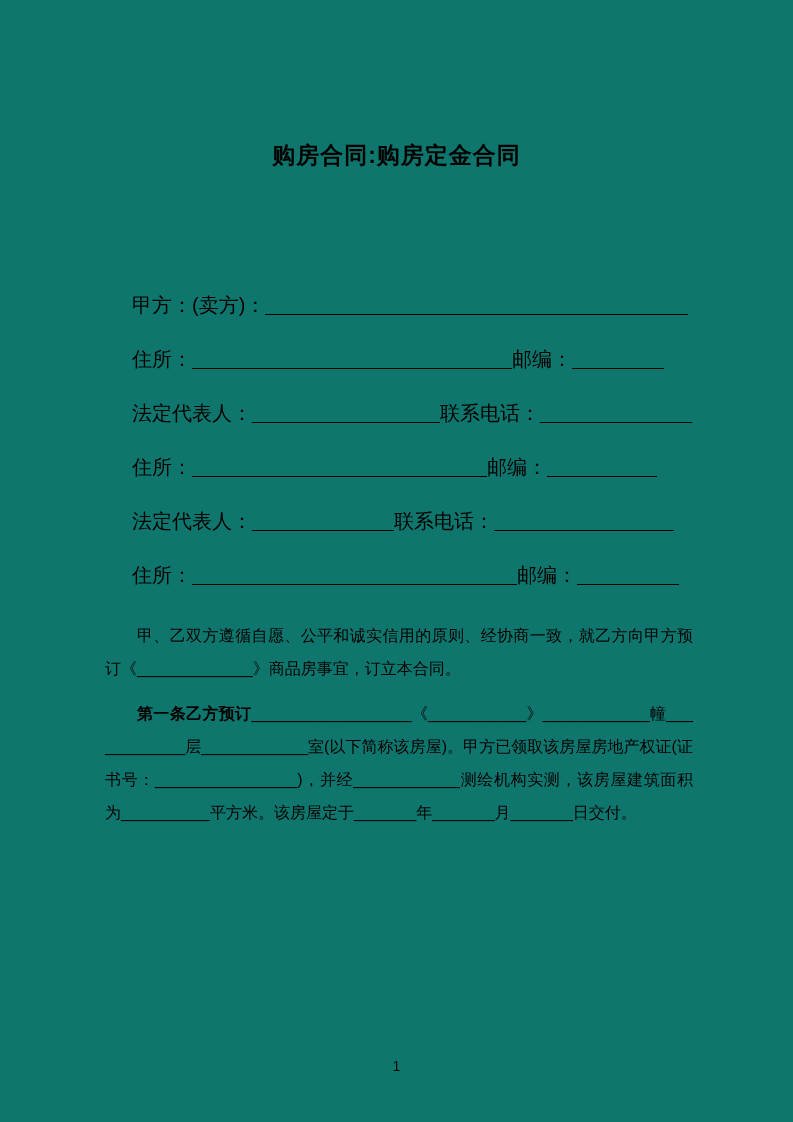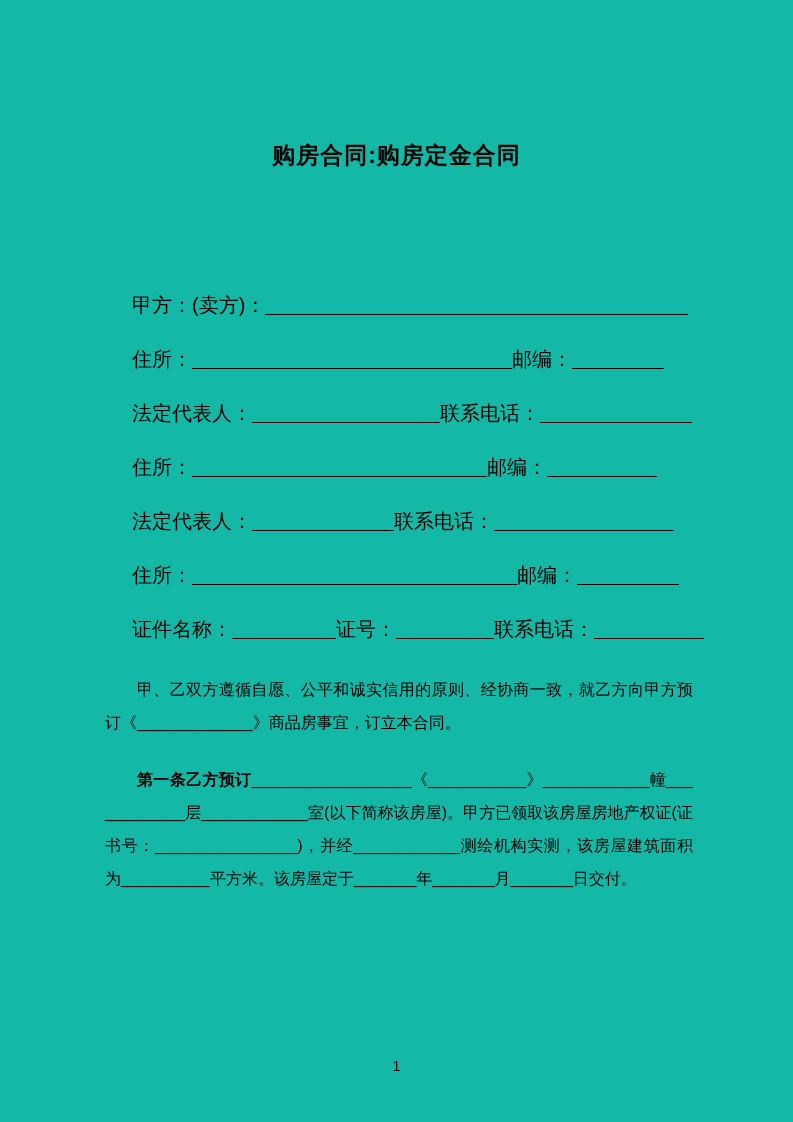--- a/index.html
+++ b/index.html
@@ -5,21 +5,21 @@
   html, body {
     margin: 0;
     padding: 0;
     background: #ffffff;
   }
   .page {
     position: relative;
     width: 793px;
     height: 1122px;
     margin: 0 auto;
-    background: #14b8a6;
+    background: #0f766e;
     color: #000000;
     font-family: "Liberation Sans", "DejaVu Sans", sans-serif;
     overflow: hidden;
   }
   .doc-title {
     margin: 140px 0 0 0;
     text-align: center;
     font-size: 23px;
     font-weight: bold;
     letter-spacing: 1px;
@@ -45,21 +45,21 @@
   }
   .para {
     margin: 0 100px 0 105px;
     font-size: 16px;
     line-height: 33px;
     text-indent: 2em;
     text-align: justify;
     word-break: break-all;
   }
   .para-intro { margin-top: 26px; }
-  .para-article { margin-top: 24px; }
+  .para-article { margin-top: 12px; }
   .lead-bold { font-weight: bold; }
   .page-number {
     position: absolute;
     bottom: 48px;
     left: 0;
     width: 100%;
     text-align: center;
     font-size: 14px;
   }
 </style>
@@ -91,23 +91,20 @@
 
     <div class="form-line">
       <span class="label">法定代表人：</span><span class="blank" style="width:142px"></span><span class="label">联系电话：</span><span class="blank" style="width:180px"></span>
     </div>
 
 
     <div class="form-line">
       <span class="label">住所：</span><span class="blank" style="width:325px"></span><span class="label">邮编：</span><span class="blank" style="width:102px"></span>
     </div>
 
-    <div class="form-line">
-      <span class="label">证件名称：</span><span class="blank" style="width:104px"></span><span class="label">证号：</span><span class="blank" style="width:98px"></span><span class="label">联系电话：</span><span class="blank" style="width:110px"></span>
-    </div>
 
   </div>
 
   <p class="para para-intro">甲、乙双方遵循自愿、公平和诚实信用的原则、经协商一致，就乙方向甲方预订《_____________》商品房事宜，订立本合同。</p>
 
   <p class="para para-article"><span class="lead-bold">第一条乙方预订</span><span>__________________《___________》____________幢____________层____________室(以下简称该房屋)。甲方已领取该房屋房地产权证(证书号：________________)，并经____________测绘机构实测，该房屋建筑面积为__________平方米。该房屋定于_______年_______月_______日交付。</span></p>
 
   <div class="page-number">1</div>
 
 </div>

